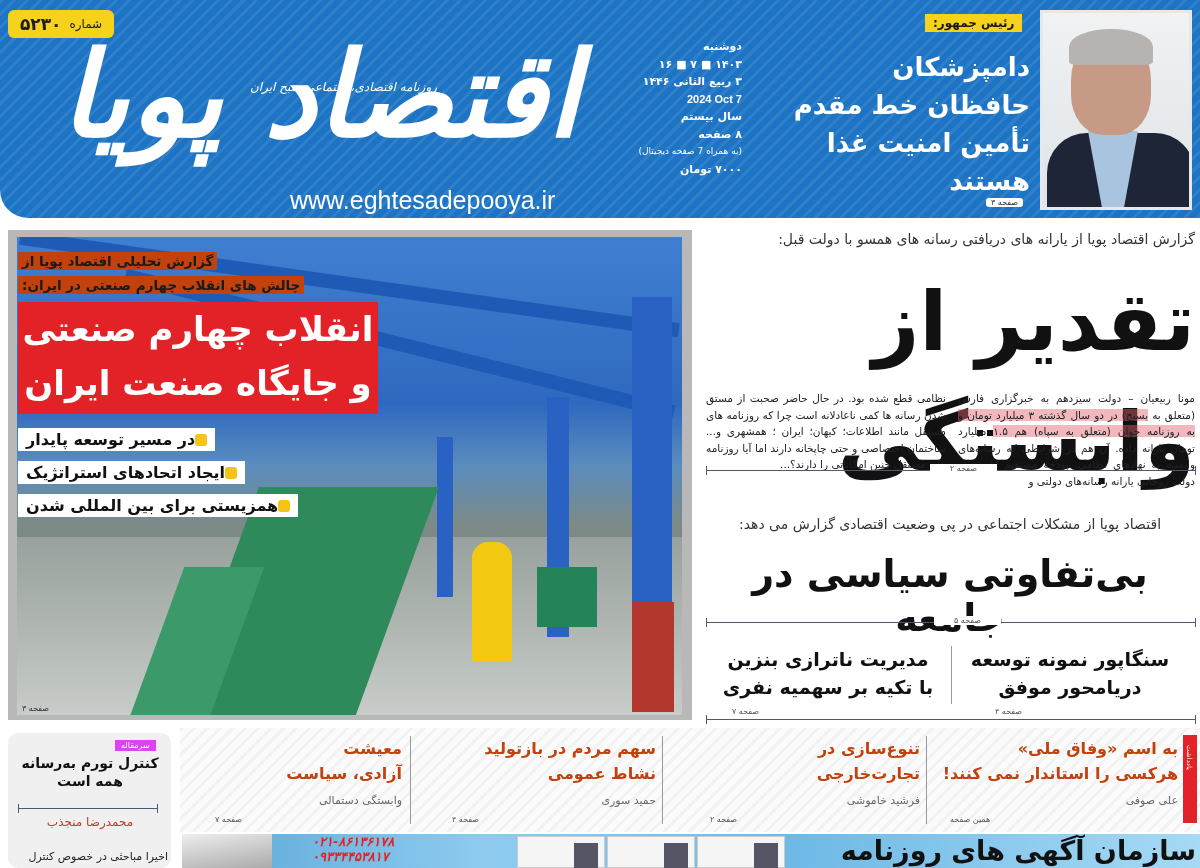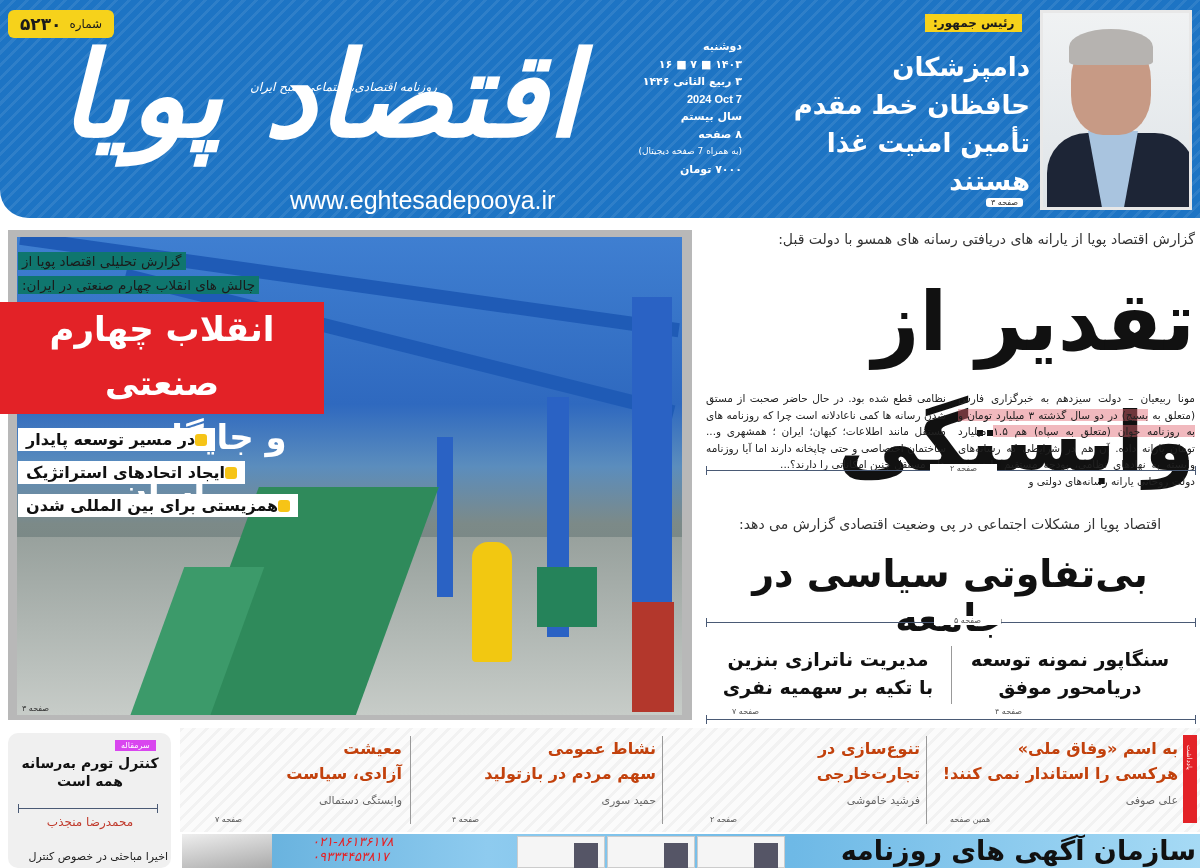--- a/index.html
+++ b/index.html
@@ -40,44 +40,44 @@
 .subhead{position:absolute;font-size:19px;font-weight:bold;line-height:28px;color:#111;text-align:center}
 .vrule{position:absolute;width:1px;background:#999}
 
 #feature-frame{position:absolute;left:8px;top:230px;width:684px;height:490px;background:#b8b8b8;padding:7px}
 #feature-img{position:absolute;left:17px;top:237px;width:665px;height:478px;overflow:hidden;
  background:linear-gradient(180deg,#3f7fd1 0%,#2f69bf 35%,#5b8dbd 48%,#7c8a88 60%,#6f7a75 100%)}
 #feature-img .floor{position:absolute;left:0;top:300px;width:665px;height:178px;background:linear-gradient(180deg,#98a19d,#c7ccc8)}
 #feature-img .conv{position:absolute;left:200px;top:250px;width:180px;height:230px;background:#2f8a5b;transform:skewX(-20deg)}
 #feature-img .pillar{position:absolute;width:40px;background:#2a62c4}
 #feature-img .beam{position:absolute;height:14px;background:#1f5bb6}
-#feature-sup1,#feature-sup2{position:absolute;right:372px;background:#0f766e;color:#1b1b1b;font-size:13.5px;font-weight:normal;padding:1px 4px}
+#feature-sup1,#feature-sup2{position:absolute;right:372px;background:#c2410c;color:#1b1b1b;font-size:13.5px;font-weight:bold;padding:1px 4px}
 #feature-sup1{top:252px}
 #feature-sup2{top:276px}
-#feature-title{position:absolute;left:0;top:302px;width:324px;height:112px;background:#e32227;color:#fff;font-size:34px;font-weight:bold;line-height:54px;text-align:center}
+#feature-title{position:absolute;left:18px;top:302px;width:360px;height:112px;background:#e32227;color:#fff;font-size:34px;font-weight:bold;line-height:54px;text-align:center}
 .bullet{position:absolute;left:18px;background:#fff;color:#111;font-size:16px;font-weight:bold;padding:2px 8px;display:flex;align-items:center;direction:rtl}
 .bullet .dot{width:12px;height:12px;background:#f6c417;border-radius:3px;display:inline-block}
 #feature-page{position:absolute;left:22px;top:704px;font-size:8px;color:#333}
 
 #bottom-strip{position:absolute;left:180px;top:728px;width:1020px;height:104px;
  background:repeating-linear-gradient(135deg,#f2f2f2 0 3px,#fbfbfb 3px 9px)}
 #editorial{position:absolute;left:8px;top:733px;width:163px;height:135px;background:#f0f0f0;border-radius:10px}
 #editorial-tag{position:absolute;left:115px;top:740px;background:#d946ef;color:#fff;font-size:8px;padding:1px 6px}
 #editorial-title{position:absolute;left:14px;top:754px;width:152px;text-align:center;font-size:14px;font-weight:bold;line-height:18px;color:#111}
 #editorial-author{position:absolute;left:14px;top:815px;width:152px;text-align:center;font-size:12px;color:#c0392b}
 #editorial-text{position:absolute;left:10px;top:850px;width:158px;text-align:right;font-size:11px;color:#222}
 .op{position:absolute;text-align:right}
 .op .t{font-size:16px;font-weight:bold;line-height:25px;color:#c2410c}
 .op .a{font-size:11px;color:#666;margin-top:8px}
 #note-tag{position:absolute;left:1183px;top:735px;width:14px;height:88px;background:#e32227}
 #note-tag span{position:absolute;left:2px;top:10px;writing-mode:vertical-rl;font-size:7px;color:#fff}
 
 #ad{position:absolute;left:182px;top:834px;width:1018px;height:34px;background:linear-gradient(90deg,#5aa9d8,#8ecbef 30%,#6eb9e6 60%,#a6daf5)}
 #ad .papers{position:absolute;left:0;top:0;width:90px;height:34px;background:linear-gradient(170deg,#eee,#aaa)}
-#ad-phones{position:absolute;left:312px;top:834px;color:#e32227;font-weight:normal;font-style:italic;font-size:13px;line-height:15px;text-align:left}
+#ad-phones{position:absolute;left:312px;top:834px;color:#e32227;font-weight:bold;font-style:italic;font-size:13px;line-height:15px;text-align:left}
 .thumb{position:absolute;top:836px;width:88px;height:32px;background:#f5f5f5;border:1px solid #ccc}
 .thumb:after{content:"";position:absolute;right:6px;top:6px;width:24px;height:26px;background:#556}
 #ad-title{position:absolute;left:760px;top:834px;width:436px;text-align:right;font-size:27px;font-weight:bold;color:#111;line-height:34px}
 </style>
 </head>
 <body>
 
 <div id="masthead"></div>
 <div id="issue-badge" class="rtl">
   <span class="lbl">شماره</span>
@@ -182,22 +182,22 @@
 
 <div class="op rtl" style="left:760px;top:736px;width:160px">
   <div class="t">تنوع‌سازی در</div>
   <div class="t">تجارت‌خارجی</div>
   <div class="a">فرشید خاموشی</div>
 </div>
 <div class="pageref rtl" style="left:690px;top:815px;background:transparent">صفحه ۲</div>
 <div class="vrule" style="left:662px;top:736px;height:88px"></div>
 
 <div class="op rtl" style="left:470px;top:736px;width:186px">
+  <div class="t">سهم مردم در بازتولید</div>
   <div class="t">نشاط عمومی</div>
-  <div class="t">سهم مردم در بازتولید</div>
   <div class="a">حمید سوری</div>
 </div>
 <div class="pageref rtl" style="left:432px;top:815px;background:transparent">صفحه ۴</div>
 <div class="vrule" style="left:410px;top:736px;height:88px"></div>
 
 <div class="op rtl" style="left:260px;top:736px;width:142px">
   <div class="t">معیشت</div>
   <div class="t">آزادی، سیاست</div>
   <div class="a">وابستگی دستمالی</div>
 </div>

